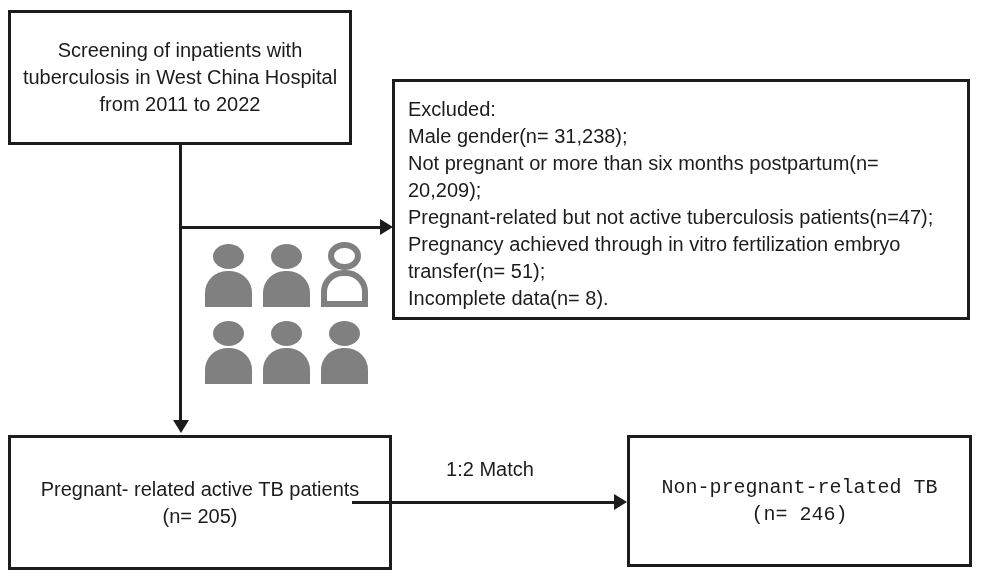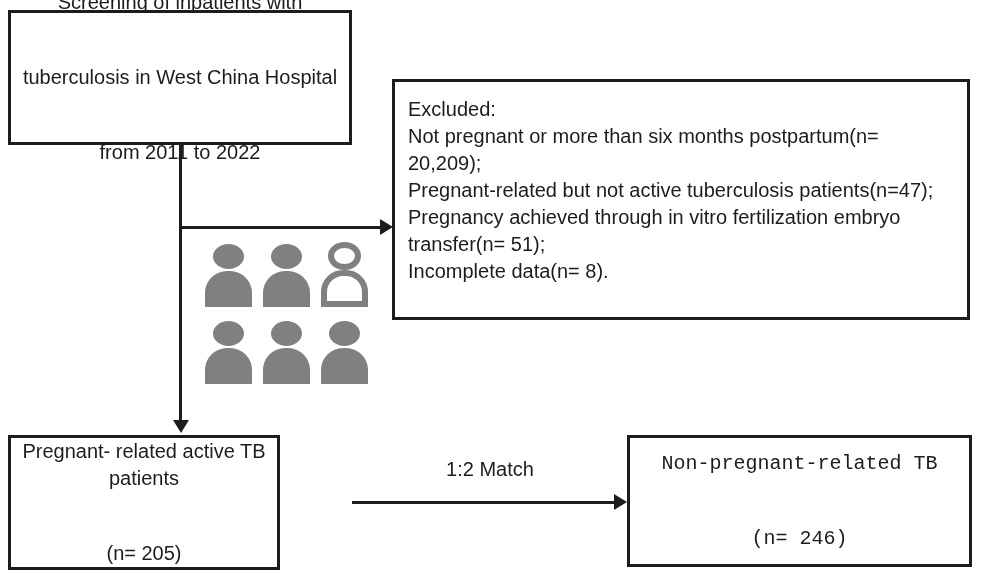--- a/index.html
+++ b/index.html
@@ -16,32 +16,31 @@
     font-size: 20px;
     line-height: 27px;
     color: #1c1c1c;
     overflow: hidden;
   }
   .box {
     position: absolute;
     box-sizing: border-box;
     border: 3px solid #1c1c1c;
     background: #ffffff;
-    gap: 48px;
   }
   .center-box {
     display: flex;
     flex-direction: column;
     align-items: center;
     justify-content: center;
     text-align: center;
   }
   #screening-box { left: 8px;   top: 10px;  width: 344px; height: 135px; }
   #excluded-box  { left: 392px; top: 79px;  width: 578px; height: 241px; padding: 14px 22px 0 13px; text-align: left; }
-  #pregnant-box  { left: 8px;   top: 435px; width: 272px; height: 135px; }
+  #pregnant-box  { left: 8px;   top: 435px; width: 384px; height: 135px; }
   #nonpregnant-box { left: 627px; top: 435px; width: 345px; height: 132px; font-family: Liberation Mono, monospace; }
 
   .line { position: absolute; background: #1c1c1c; }
   #v-line      { left: 179px; top: 145px; width: 3px; height: 276px; }
   #branch-line { left: 179px; top: 226px; width: 202px; height: 3px; }
   #match-line  { left: 352px; top: 501px; width: 263px; height: 3px; }
 
   .arrow-down {
     position: absolute; width: 0; height: 0;
     border-left: 8px solid transparent;
@@ -95,20 +94,21 @@
 <div class="canvas">
 
   <div class="box center-box" id="screening-box">
     <div>Screening of inpatients with</div>
     <div>tuberculosis in West China Hospital</div>
     <div>from 2011 to 2022</div>
   </div>
 
   <div class="box" id="excluded-box">
     <div>Excluded:</div>
+    <div>Male gender(n= 31,238);</div>
     <div>Not pregnant or more than six months postpartum(n= 20,209);</div>
     <div>Pregnant-related but not active tuberculosis patients(n=47);</div>
     <div>Pregnancy achieved through in vitro fertilization embryo transfer(n= 51);</div>
     <div>Incomplete data(n= 8).</div>
   </div>
 
   <div class="box center-box" id="pregnant-box">
     <div>Pregnant- related active TB patients</div>
     <div>(n= 205)</div>
   </div>

